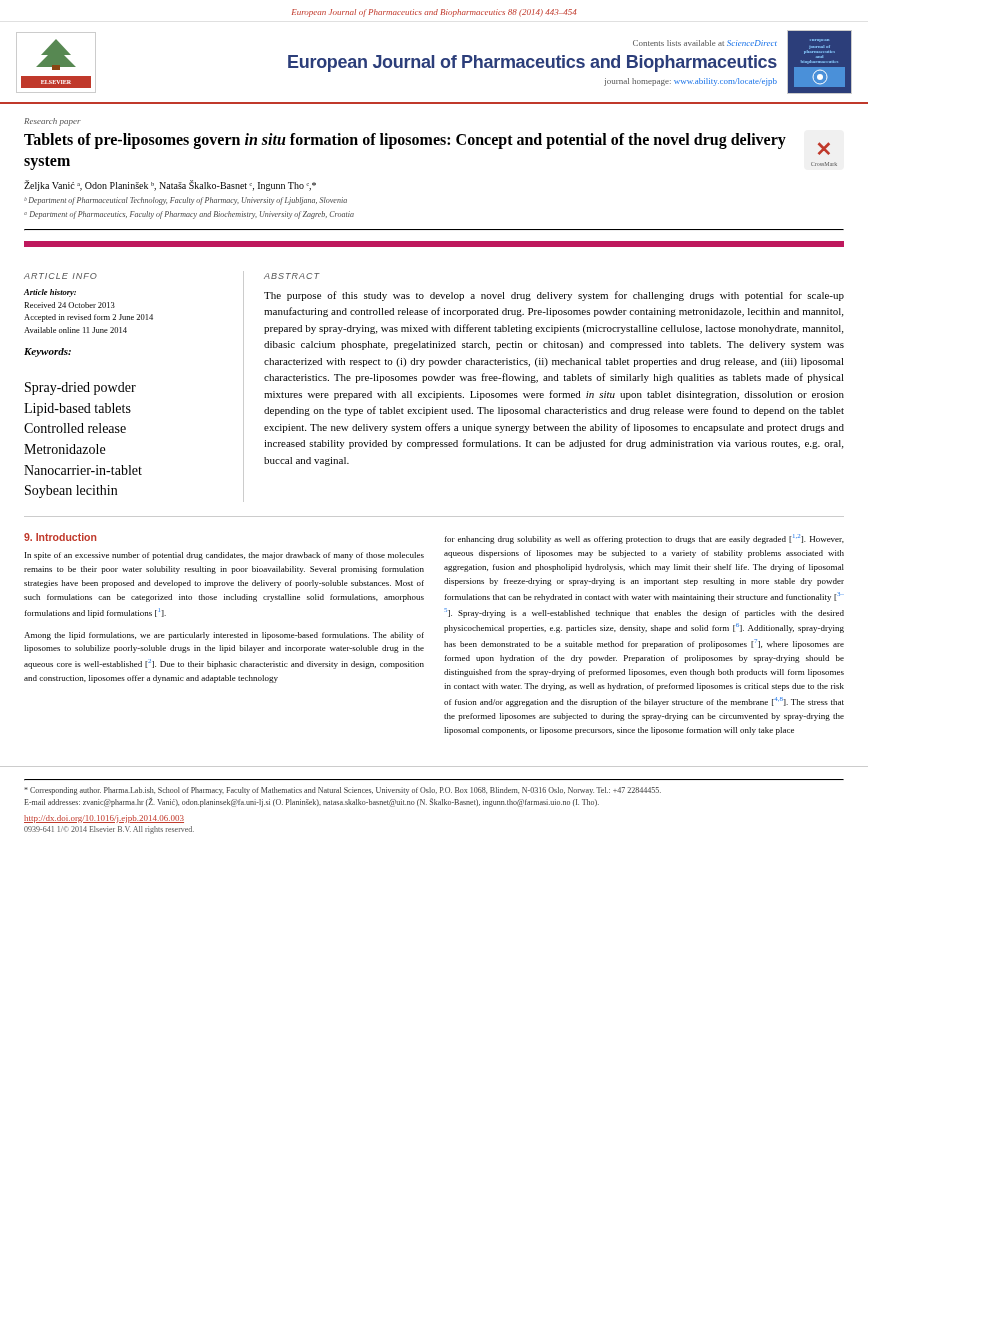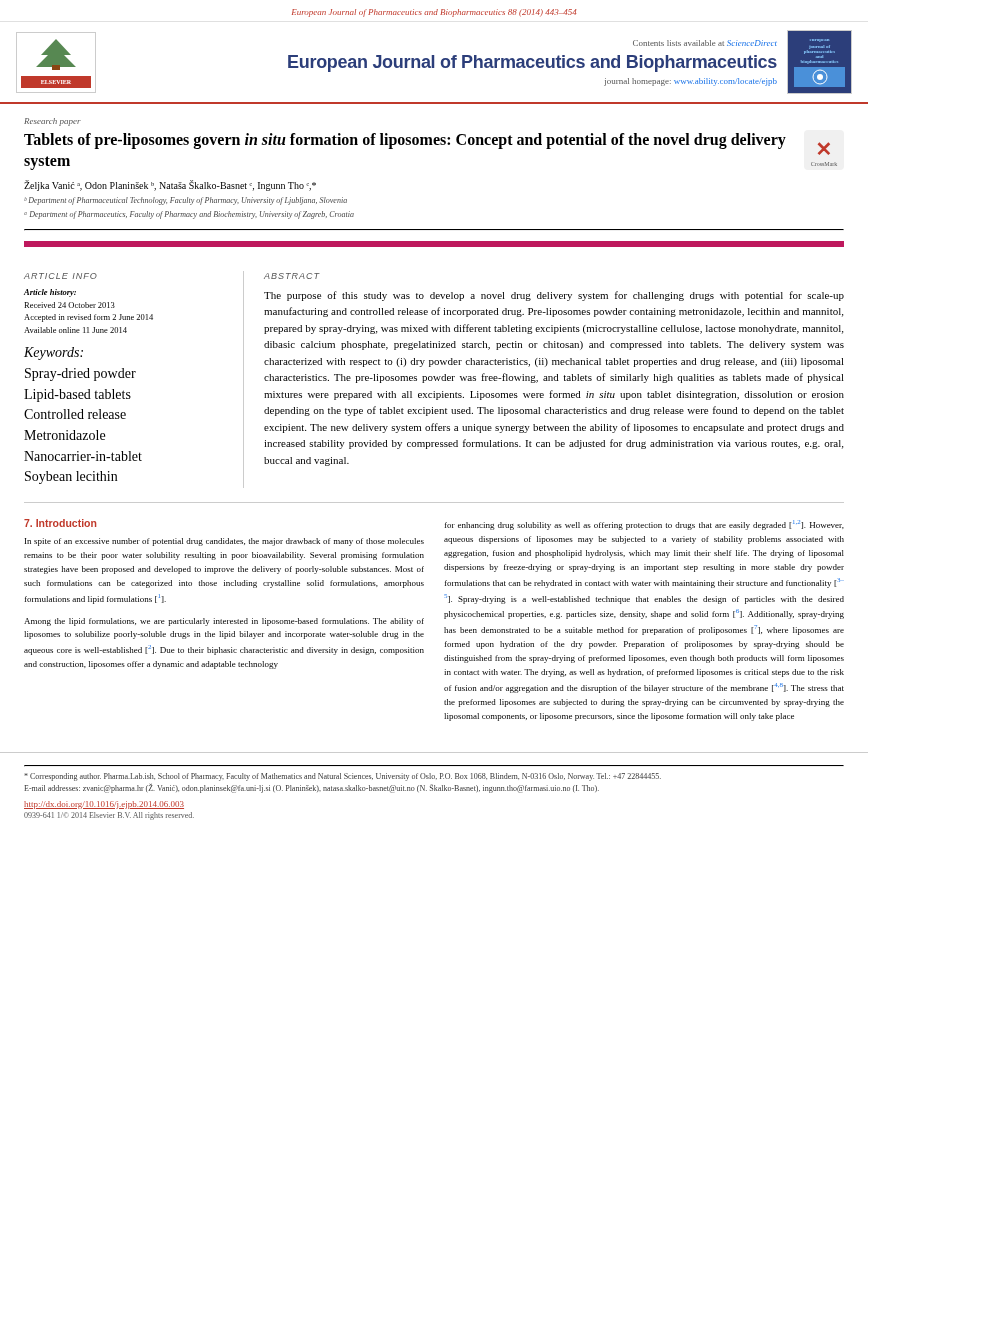--- a/index.html
+++ b/index.html
@@ -172,25 +172,25 @@
       font-style: italic;
       font-weight: bold;
       margin-bottom: 3px;
     }
     .article-history-item {
       font-size: 8.5px;
       margin-bottom: 1px;
       line-height: 1.4;
     }
     .keywords-label {
-      font-size: 14px;
-      font-style: italic;
-      font-weight: normal;
+      font-size: 11px;
+      font-style: italic;
+      font-weight: bold;
       margin-top: 8px;
-      margin-bottom: 3px;
+      margin-bottom: 21px;
     }
     .keyword-item {
       font-size: 14px;
       margin-bottom: 1px;
       line-height: 1.4;
     }
     .abstract-text {
       font-size: 11px;
       line-height: 1.5;
       text-align: justify;
@@ -376,21 +376,21 @@
           The purpose of this study was to develop a novel drug delivery system for challenging drugs with potential for scale-up manufacturing and controlled release of incorporated drug. Pre-liposomes powder containing metronidazole, lecithin and mannitol, prepared by spray-drying, was mixed with different tableting excipients (microcrystalline cellulose, lactose monohydrate, mannitol, dibasic calcium phosphate, pregelatinized starch, pectin or chitosan) and compressed into tablets. The delivery system was characterized with respect to (i) dry powder characteristics, (ii) mechanical tablet properties and drug release, and (iii) liposomal characteristics. The pre-liposomes powder was free-flowing, and tablets of similarly high qualities as tablets made of physical mixtures were prepared with all excipients. Liposomes were formed <em>in situ</em> upon tablet disintegration, dissolution or erosion depending on the type of tablet excipient used. The liposomal characteristics and drug release were found to depend on the tablet excipient. The new delivery system offers a unique synergy between the ability of liposomes to encapsulate and protect drugs and increased stability provided by compressed formulations. It can be adjusted for drug administration via various routes, e.g. oral, buccal and vaginal.
         </div>
       </div>
     </div>
 
     <hr class="divider">
 
     <div class="intro-section">
 
       <div class="intro-left">
-        <div class="section-heading">7. Introduction</div>
+        <div class="section-heading">9. Introduction</div>
         <div class="body-text">
           In spite of an excessive number of potential drug candidates, the major drawback of many of those molecules remains to be their poor water solubility resulting in poor bioavailability. Several promising formulation strategies have been proposed and developed to improve the delivery of poorly-soluble substances. Most of such formulations can be categorized into those including crystalline solid formulations, amorphous formulations and lipid formulations [<span class="inline-link ref-sup">1</span>].
         </div>
         <div class="body-text">
           Among the lipid formulations, we are particularly interested in liposome-based formulations. The ability of liposomes to solubilize poorly-soluble drugs in the lipid bilayer and incorporate water-soluble drug in the aqueous core is well-established [<span class="inline-link ref-sup">2</span>]. Due to their biphasic characteristic and diversity in design, composition and construction, liposomes offer a dynamic and adaptable technology
         </div>
       </div>
 
       <div class="intro-right">
         <div class="body-text">

